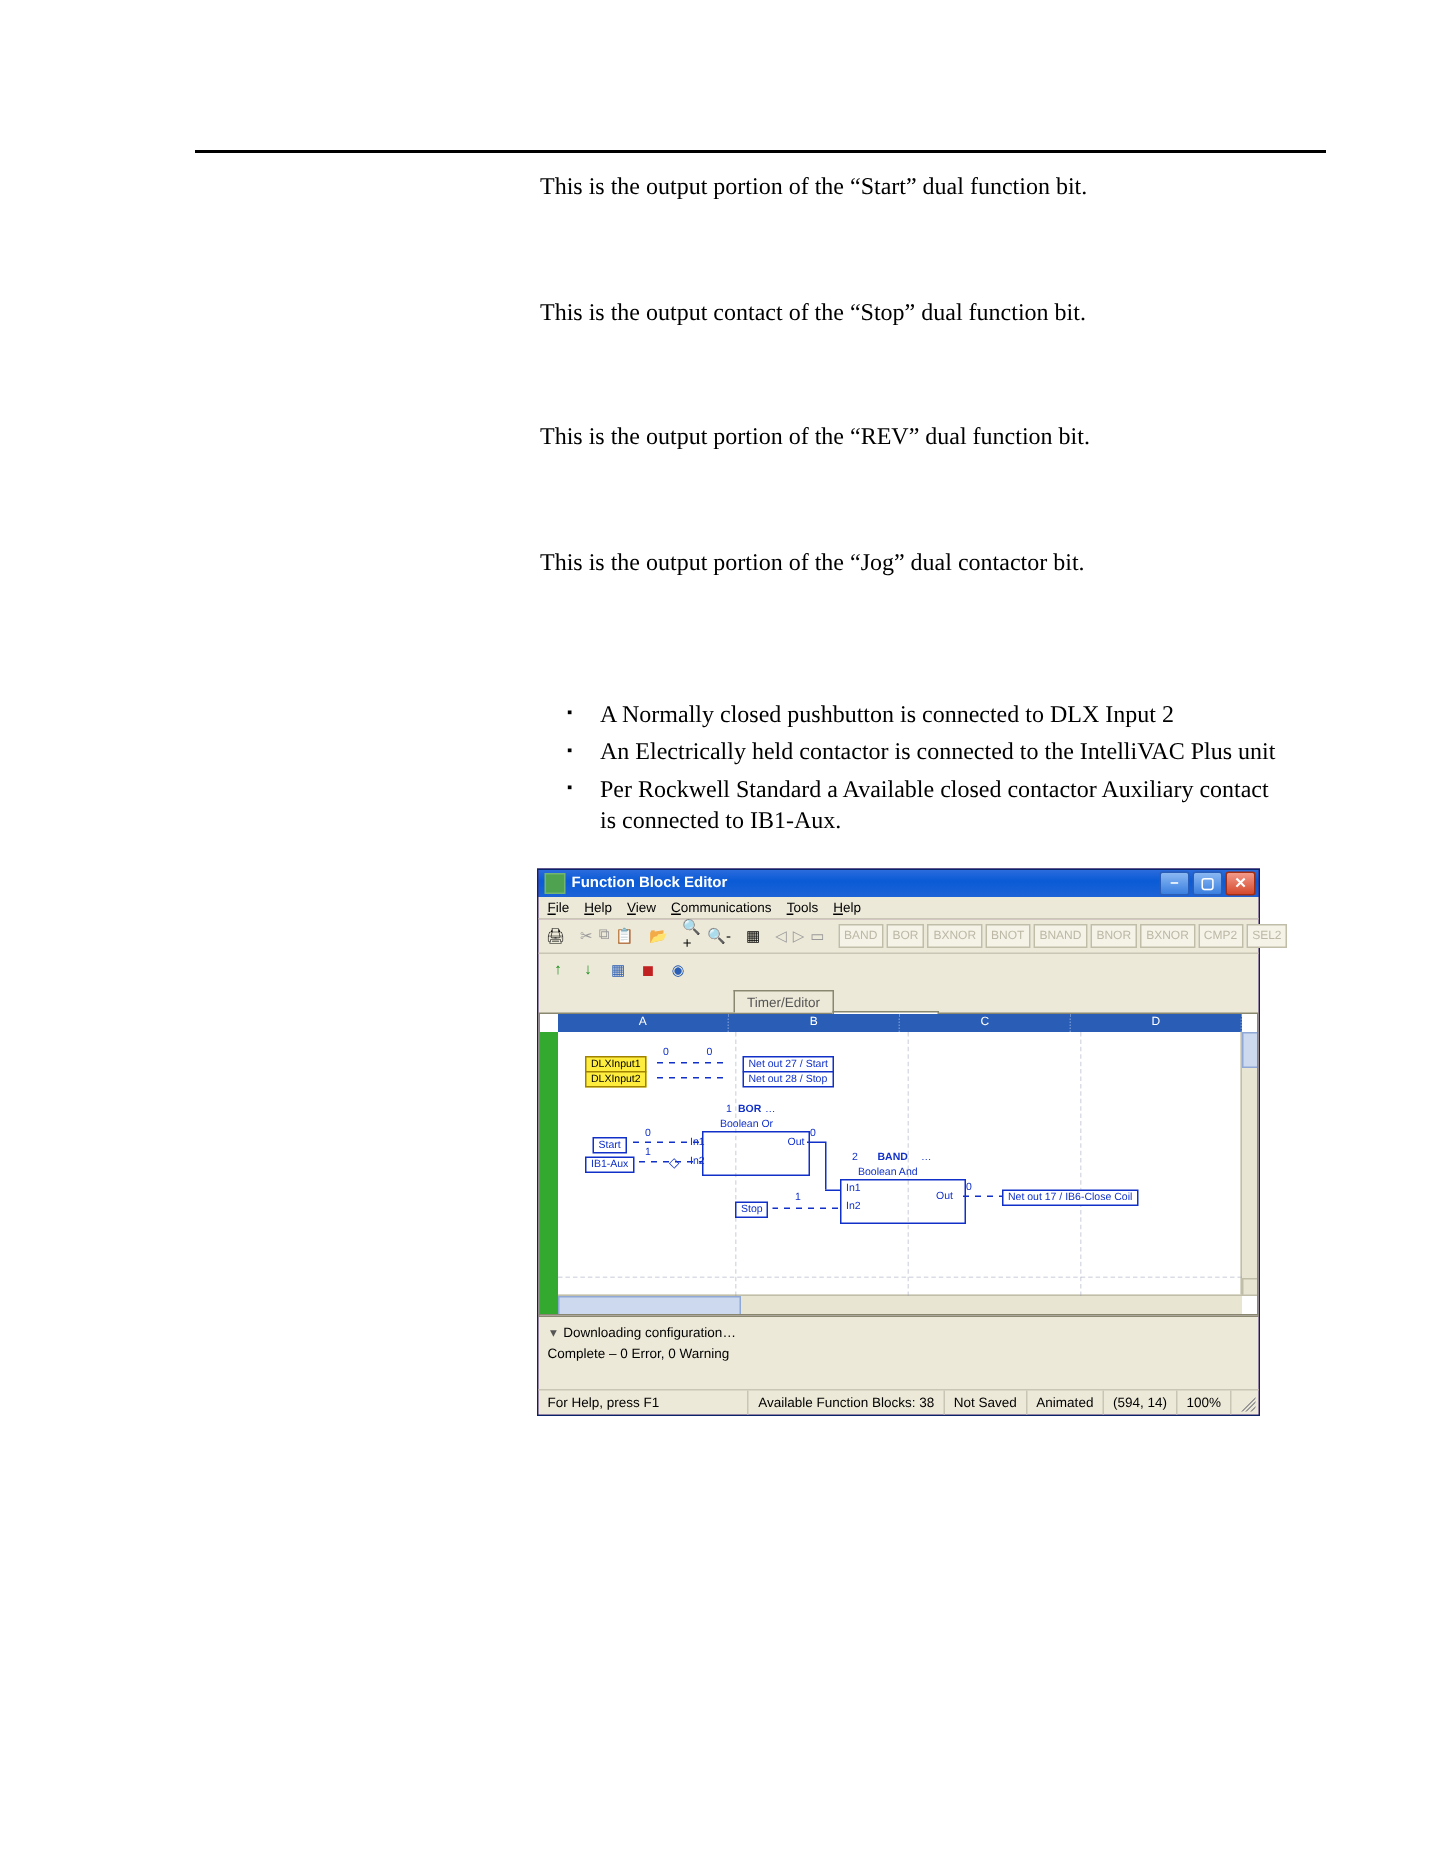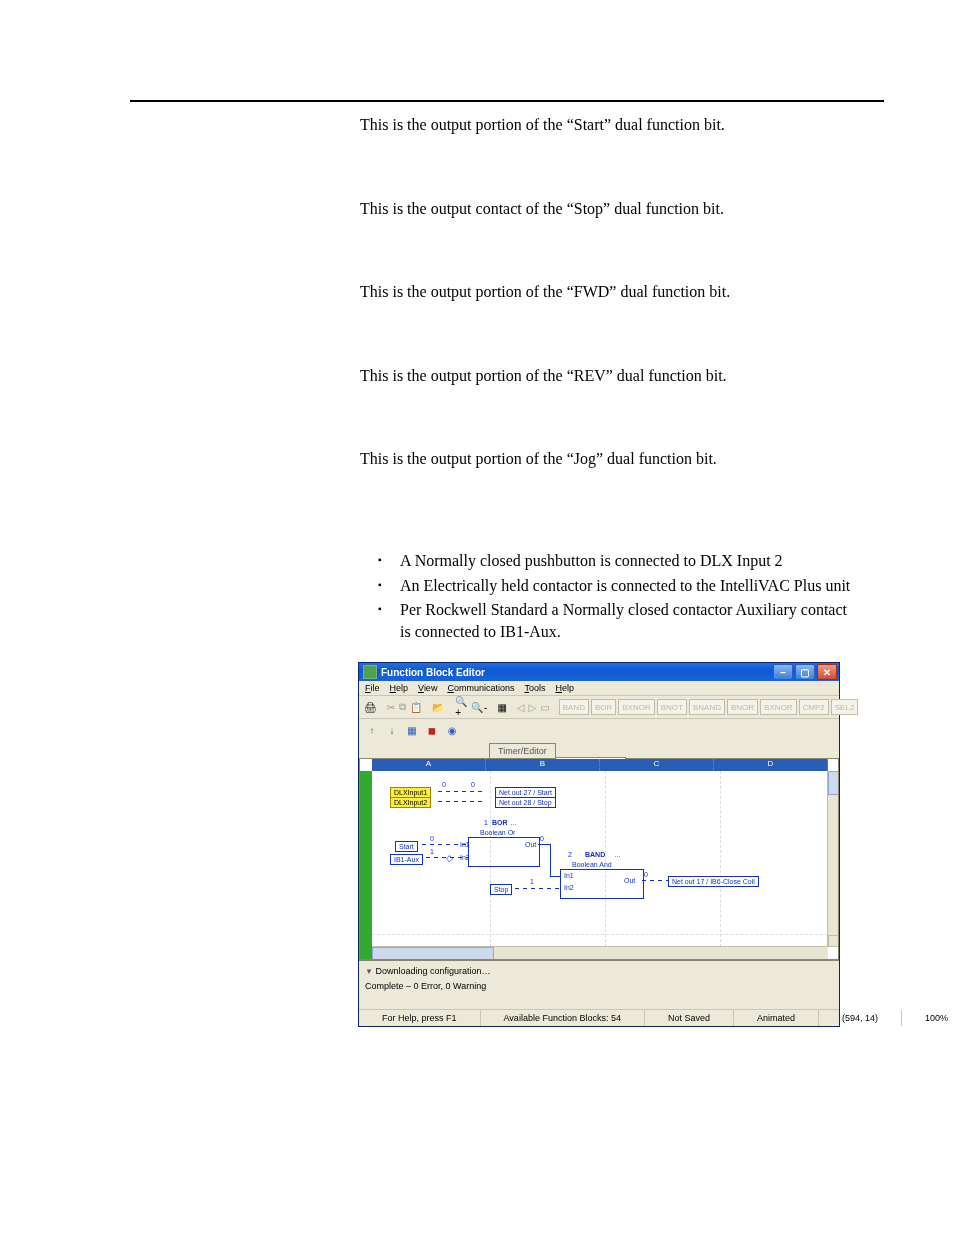--- a/index.html
+++ b/index.html
@@ -240,21 +240,21 @@
 
   .statusbar {
     display: flex;
     background: #ece9d8;
     border-top: 1px solid #c9c6b5;
     font-size: 9px;
     height: 16px;
     align-items: center;
   }
   .statusbar .cell {
-    padding: 0 23px;
+    padding: 0 6px;
     border-right: 1px solid #c9c6b5;
     height: 100%;
     display: flex; align-items: center;
     white-space: nowrap;
   }
   .statusbar .grow { flex: 1; }
   .statusbar .grip {
     width: 12px; height: 12px; margin: 0 2px 0 4px;
     background:
       linear-gradient(135deg, transparent 60%, #9a9a9a 60% 65%, transparent 65% 72%, #9a9a9a 72% 77%, transparent 77% 84%, #9a9a9a 84% 89%, transparent 89%);
@@ -262,28 +262,27 @@
 </style>
 </head>
 <body>
 
 <div class="page">
   <div class="hr"></div>
 
   <div class="body-col">
     <p class="para">This is the output portion of the “Start” dual function bit.</p>
     <p class="para">This is the output contact of the “Stop” dual function bit.</p>
-    <p class="para">This is the output portion of the “FWD” dual function bit.</p>
     <p class="para">This is the output portion of the “REV” dual function bit.</p>
-    <p class="para">This is the output portion of the “Jog” dual function bit.</p>
+    <p class="para">This is the output portion of the “Jog” dual contactor bit.</p>
 
     <ul class="bullets">
       <li>A Normally closed pushbutton is connected to DLX Input 2</li>
       <li>An Electrically held contactor is connected to the IntelliVAC Plus unit</li>
-      <li>Per Rockwell Standard a Normally closed contactor Auxiliary contact is connected to IB1-Aux.</li>
+      <li>Per Rockwell Standard a Available closed contactor Auxiliary contact is connected to IB1-Aux.</li>
     </ul>
 
     <div class="app-shot">
 
       <div class="titlebar">
         <div class="icon"></div>
         <span>Function Block Editor</span>
         <div class="spacer"></div>
         <div class="win-btn win-min">–</div>
         <div class="win-btn win-max">▢</div>
@@ -412,21 +411,21 @@
       </div>
 
       <div class="output-pane">
         <span class="chev">▾</span>
         <span>Downloading configuration…</span><br>
         <span style="">Complete – 0 Error, 0 Warning</span>
       </div>
 
       <div class="statusbar">
         <div class="cell grow">For Help, press F1</div>
-        <div class="cell">Available Function Blocks: 54</div>
+        <div class="cell">Available Function Blocks: 38</div>
         <div class="cell">Not Saved</div>
         <div class="cell">Animated</div>
         <div class="cell">(594, 14)</div>
         <div class="cell">100%</div>
         <div class="grip"></div>
       </div>
 
     </div>
   </div>
 </div>

